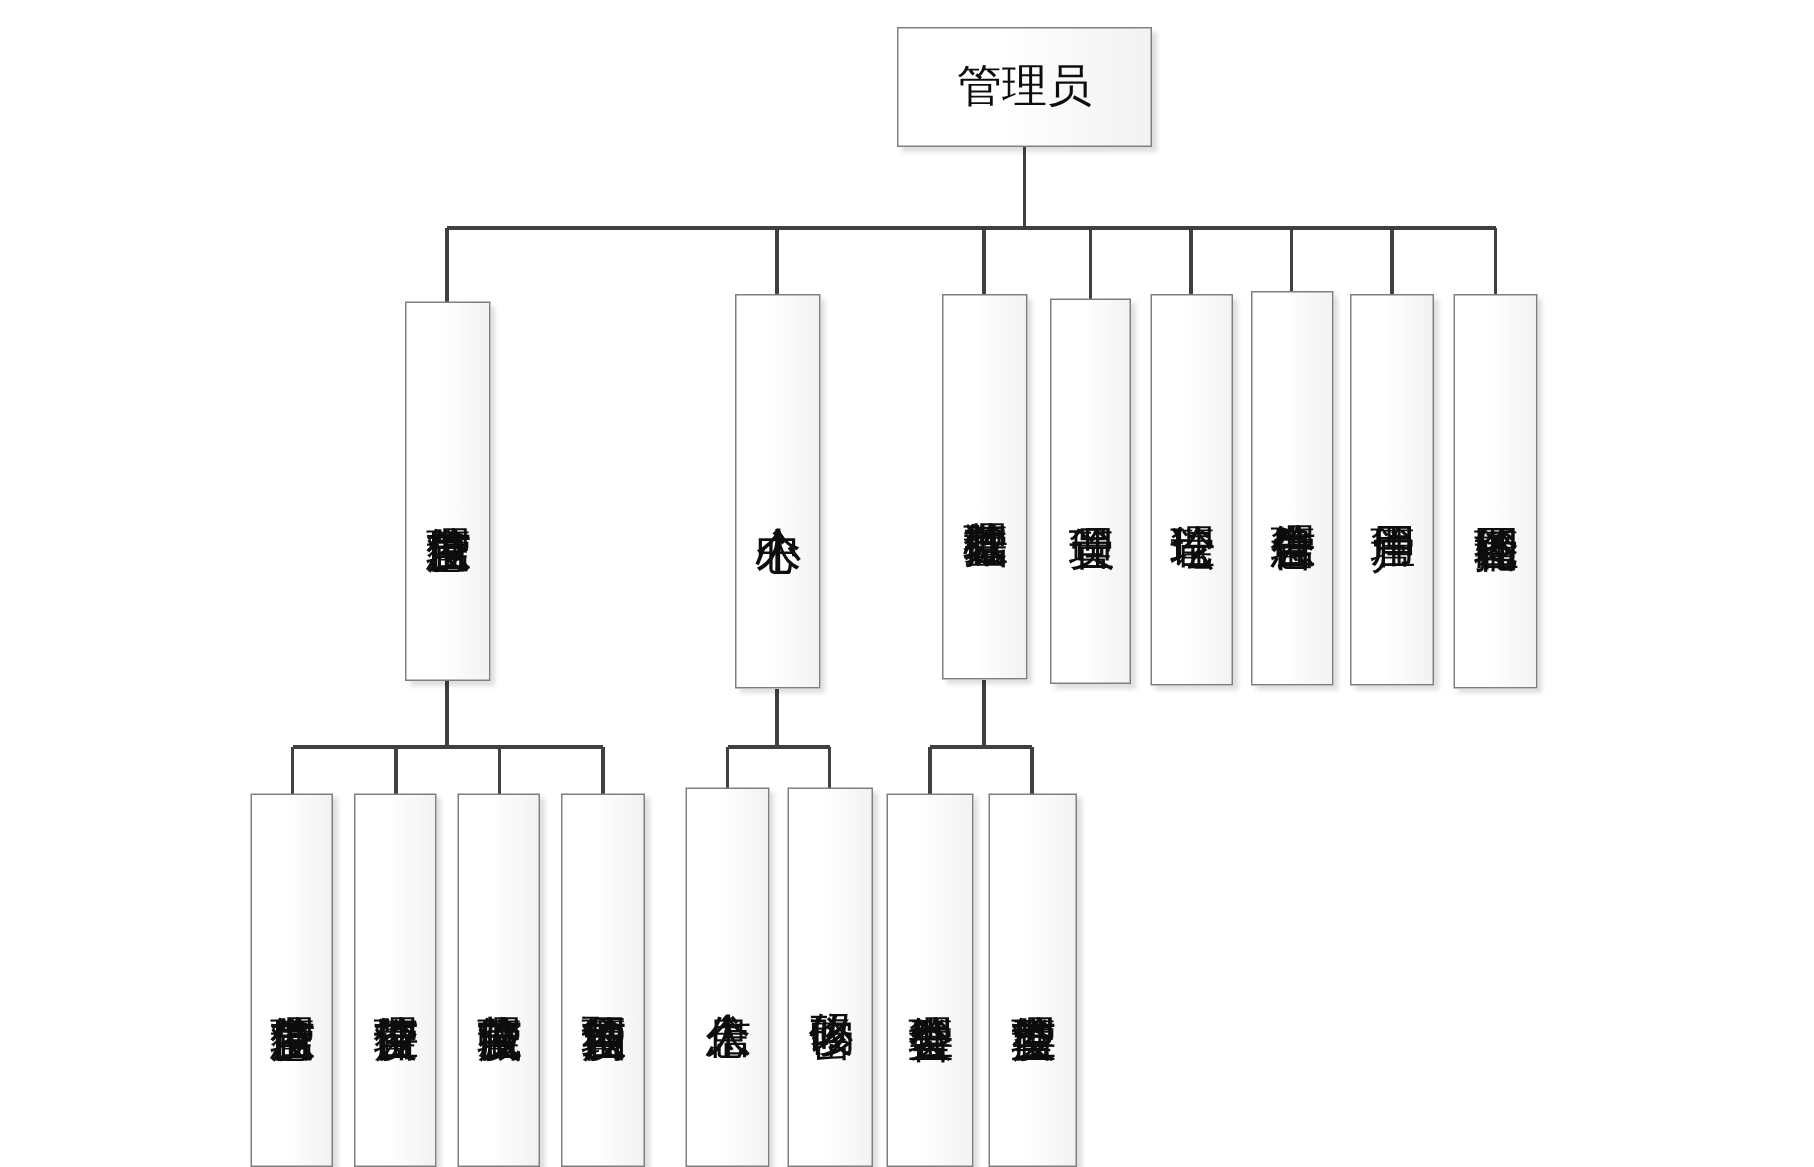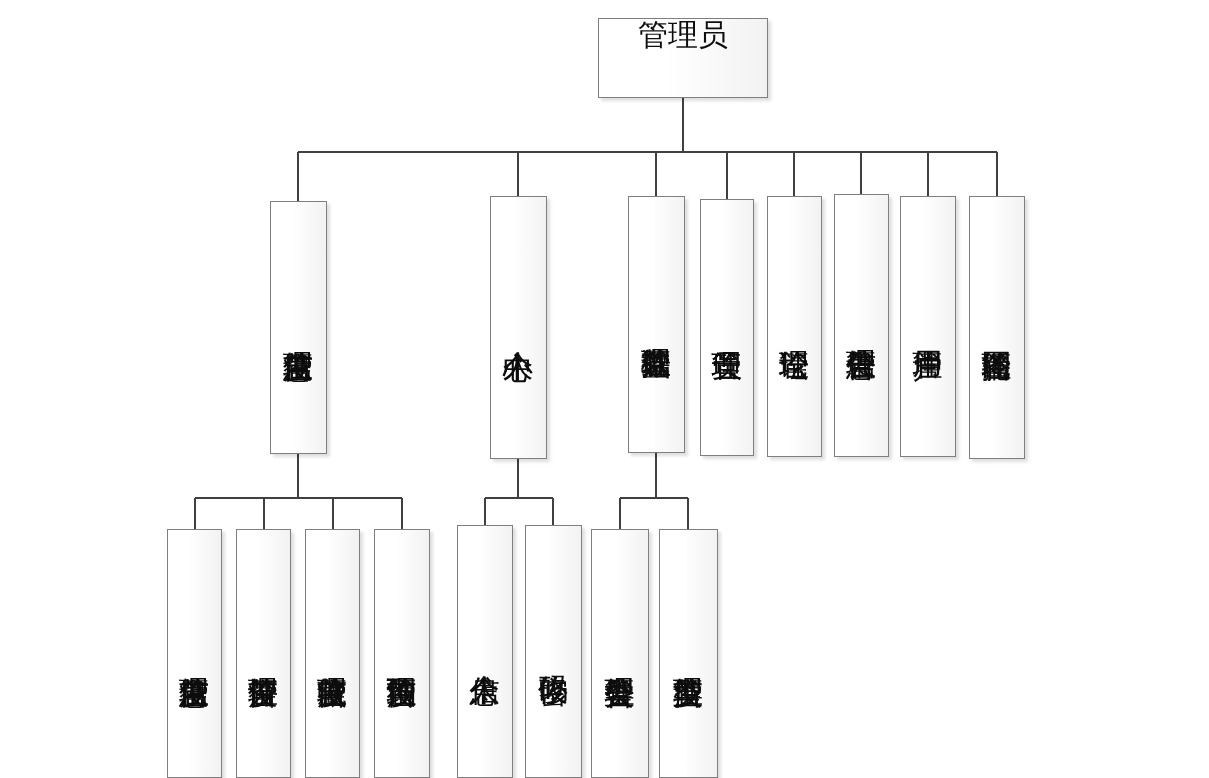--- a/index.html
+++ b/index.html
@@ -26,20 +26,21 @@
     height: 778px;
     pointer-events: none;
   }
   .node {
     position: absolute;
     box-sizing: border-box;
     border: 1px solid #7f7f7f;
     background: linear-gradient(to right, #ffffff 0%, #ffffff 40%, #f2f2f2 100%);
     box-shadow: 3px 3px 3px rgba(0,0,0,0.13);
     display: flex;
+    align-items: center;
     justify-content: center;
     z-index: 2;
   }
   .node .label {
     color: #0d0d0d;
     font-size: 30px;
     line-height: 1.04;
     letter-spacing: 0px;
     text-align: center;
     white-space: pre-wrap;

